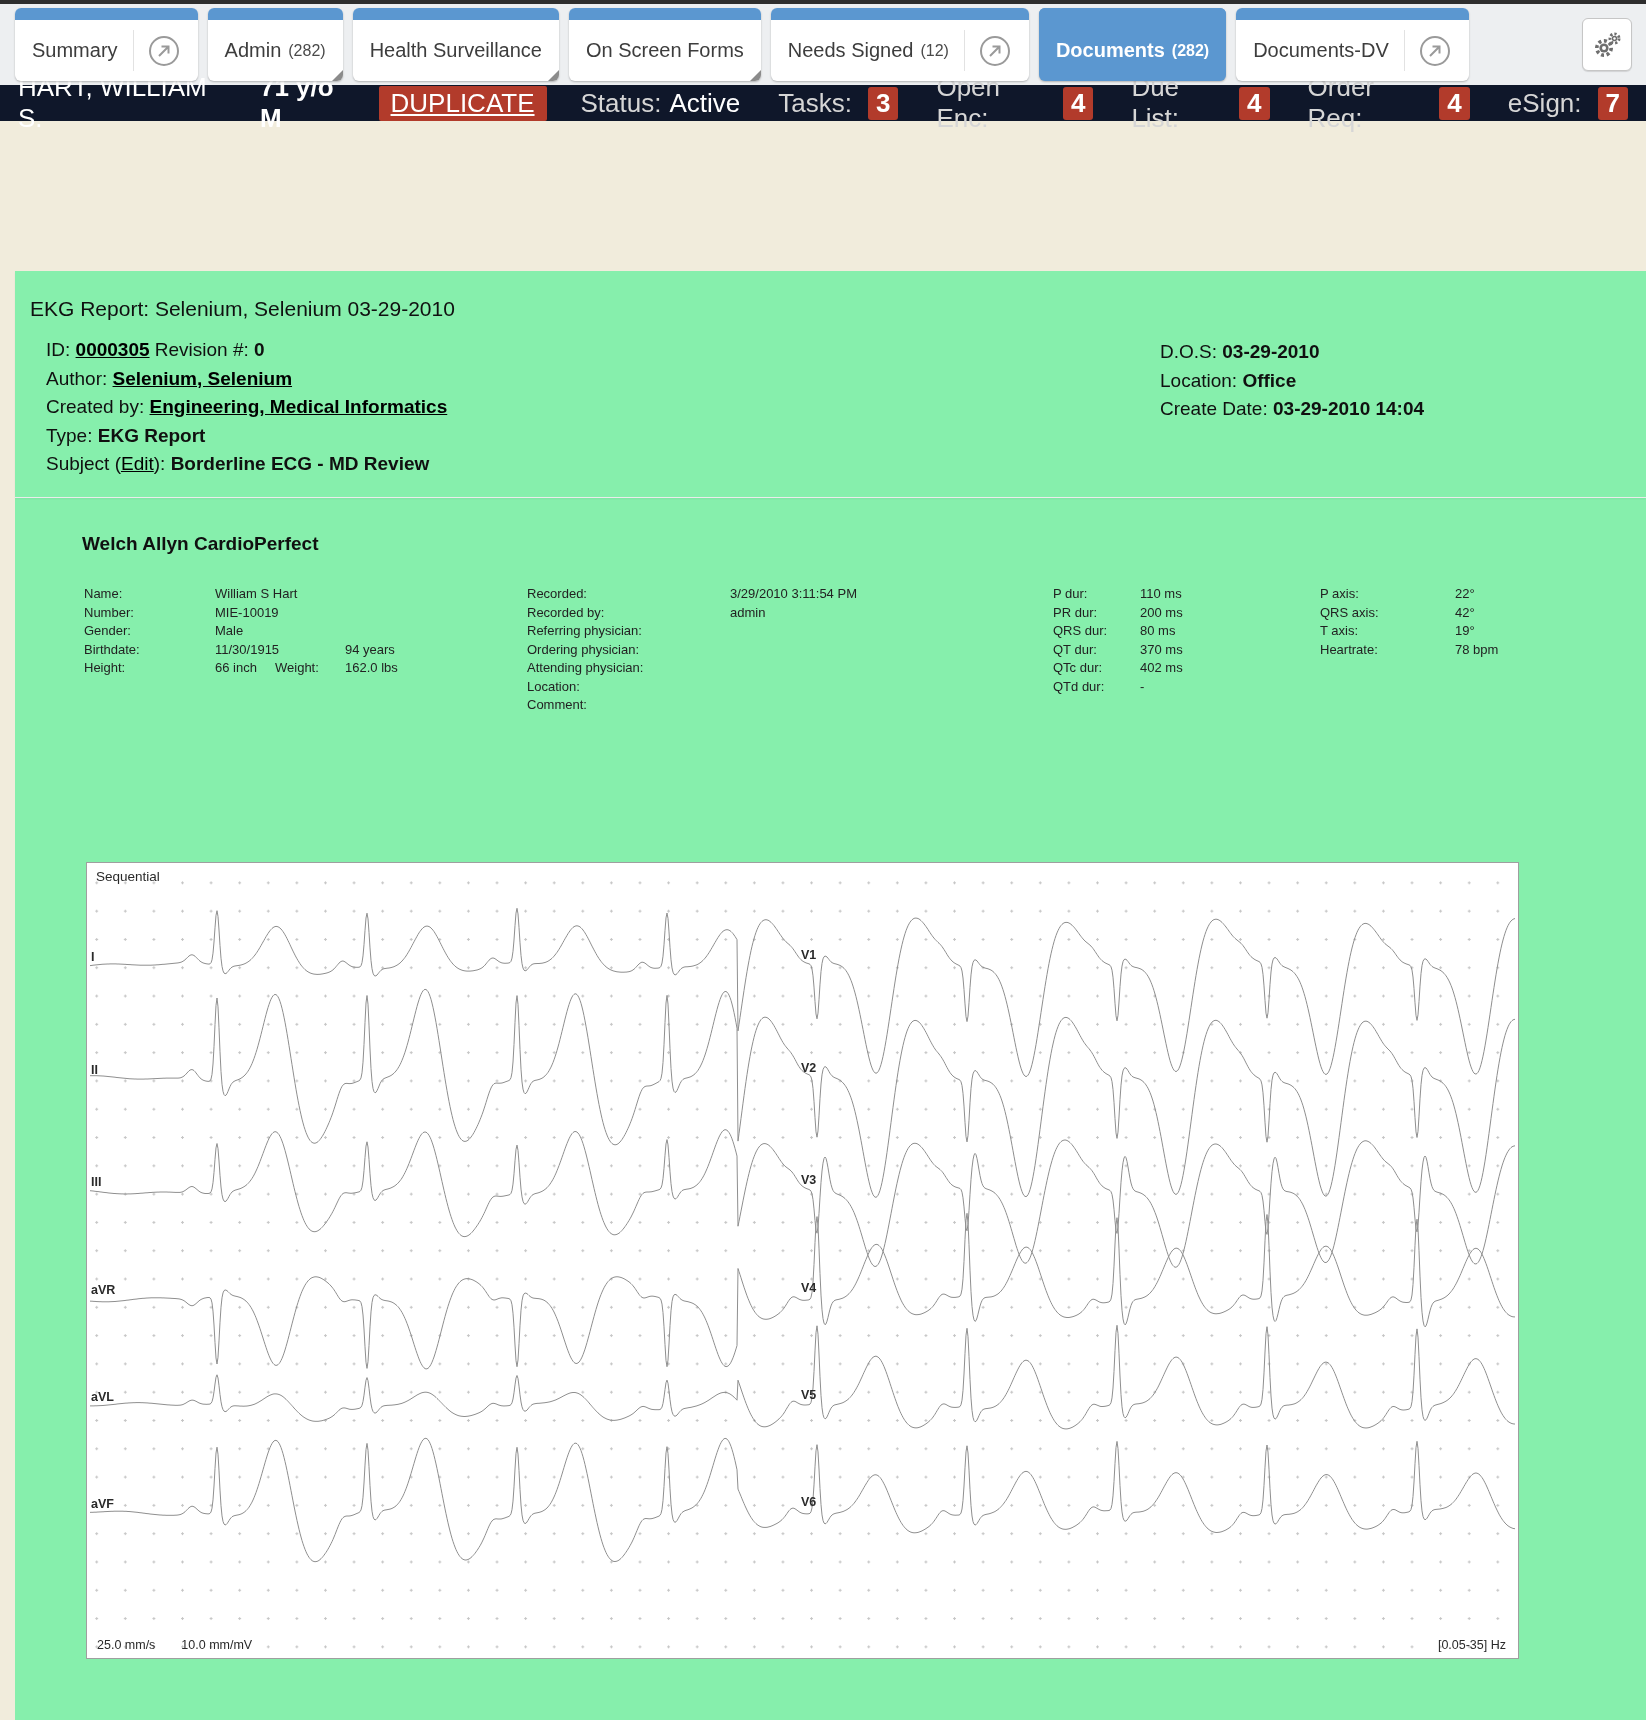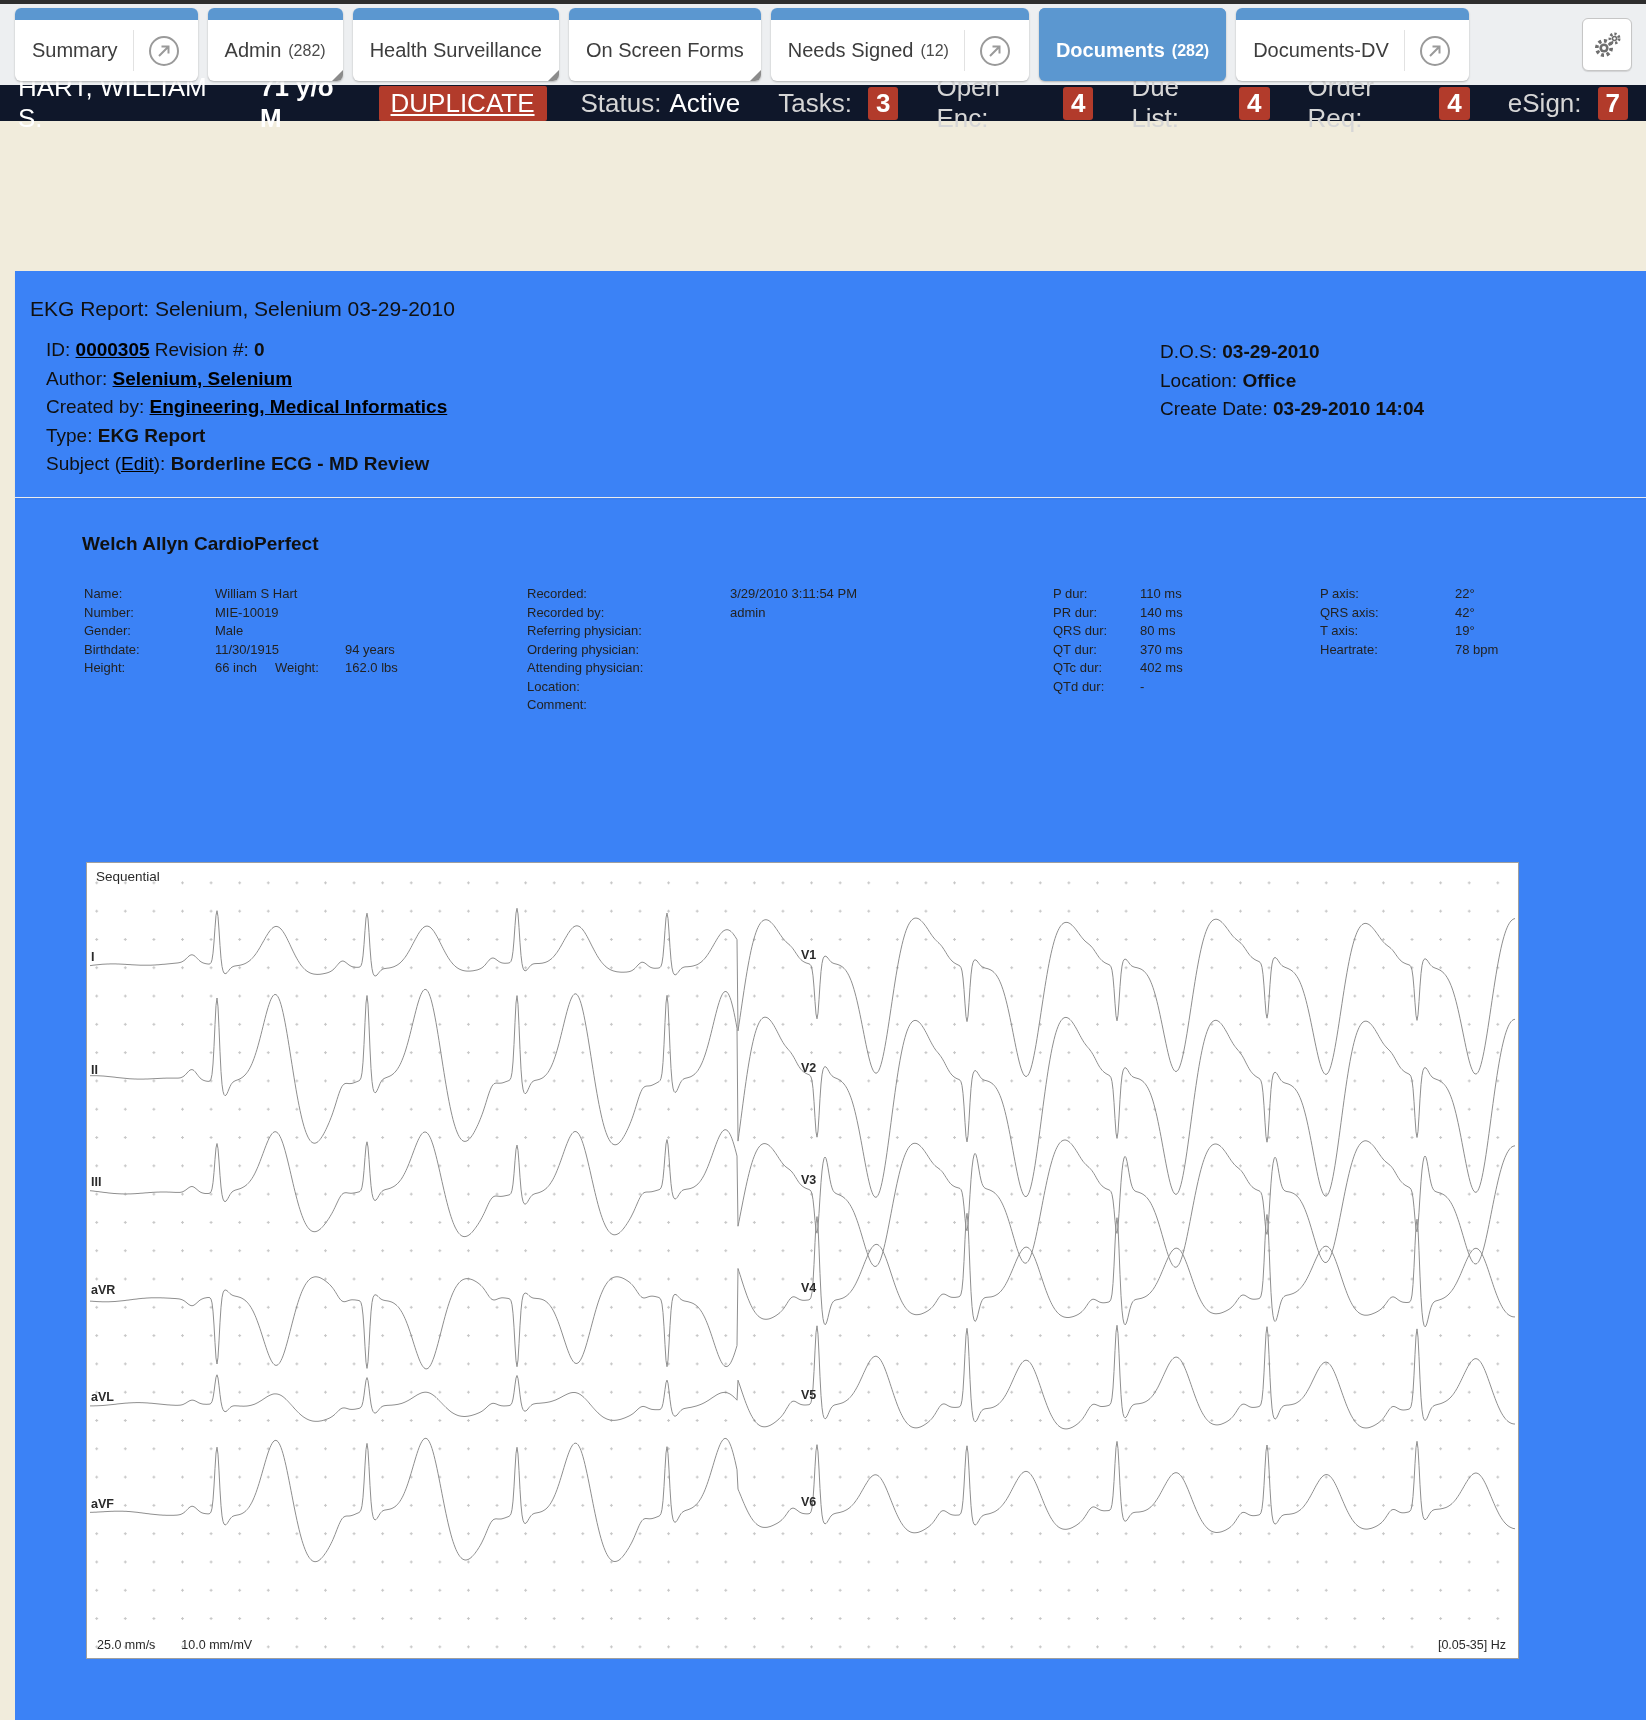--- a/index.html
+++ b/index.html
@@ -22,21 +22,21 @@
   .gear-btn{margin-left:auto;width:50px;height:53px;background:#fff;border:1px solid #c6c6c6;border-radius:6px;
             display:flex;align-items:center;justify-content:center;cursor:pointer;box-shadow:0 1px 1px rgba(0,0,0,.12);}
   .pbar{height:36px;background:#0f172a;display:flex;align-items:center;color:#fff;font-size:26px;padding:4px 18px;box-sizing:border-box;}
   .pb-name{margin-right:30px;}
   .pb-age{margin-right:20px;font-weight:bold;}
   .pb-label{color:#d6d6d6;}
   .dup{background:#b23b2b;color:#fff;text-decoration:underline;padding:2px 12px;border-radius:2px;margin-right:34px;cursor:pointer;}
   .pb-status-val{margin-left:8px;}
   .pb-stat{display:flex;align-items:center;margin-left:38px;}
   .badge{background:#b23b2b;color:#fff;border-radius:3px;padding:1px 8px;margin-left:16px;font-weight:bold;}
-  .panel{position:absolute;left:15px;top:271px;width:1631px;height:1449px;background:#3b82f6;}
+  .panel{position:absolute;left:15px;top:271px;width:1631px;height:1449px;background:#86efac;}
   .doc-header{position:relative;padding:26px 15px 18px 15px;border-bottom:1px solid #ebebeb;box-shadow:0 1px 2px rgba(0,0,0,.05);}
   .doc-title{font-size:21px;color:#101010;}
   .meta{margin-top:15px;font-size:19px;line-height:28.5px;color:#101010;margin-left:16px;}
   .meta b{font-weight:bold;}
   .lnk{font-weight:bold;text-decoration:underline;color:#000;cursor:pointer;}
   .lnk-plain{text-decoration:underline;color:#000;cursor:pointer;}
   .meta-right{position:absolute;left:1145px;top:67px;font-size:19px;line-height:28.5px;color:#101010;}
   .brand{position:absolute;left:67px;top:262px;font-size:19px;font-weight:bold;color:#101010;}
   .info{position:absolute;top:314px;left:0;width:1631px;height:140px;font-size:13px;line-height:18.5px;color:#222;}
   .icol{position:absolute;top:0;}
@@ -271,21 +271,21 @@
             <span style="left: 203px;"></span>
           </div>
         </div>
         <div class="icol" style="left: 1038px;">
           <div class="irow">
             <span style="left: 0px;">P dur:</span>
             <span style="left: 87px;">110 ms</span>
           </div>
           <div class="irow">
             <span style="left: 0px;">PR dur:</span>
-            <span style="left: 87px;">140 ms</span>
+            <span style="left: 87px;">200 ms</span>
           </div>
           <div class="irow">
             <span style="left: 0px;">QRS dur:</span>
             <span style="left: 87px;">80 ms</span>
           </div>
           <div class="irow">
             <span style="left: 0px;">QT dur:</span>
             <span style="left: 87px;">370 ms</span>
           </div>
           <div class="irow">

